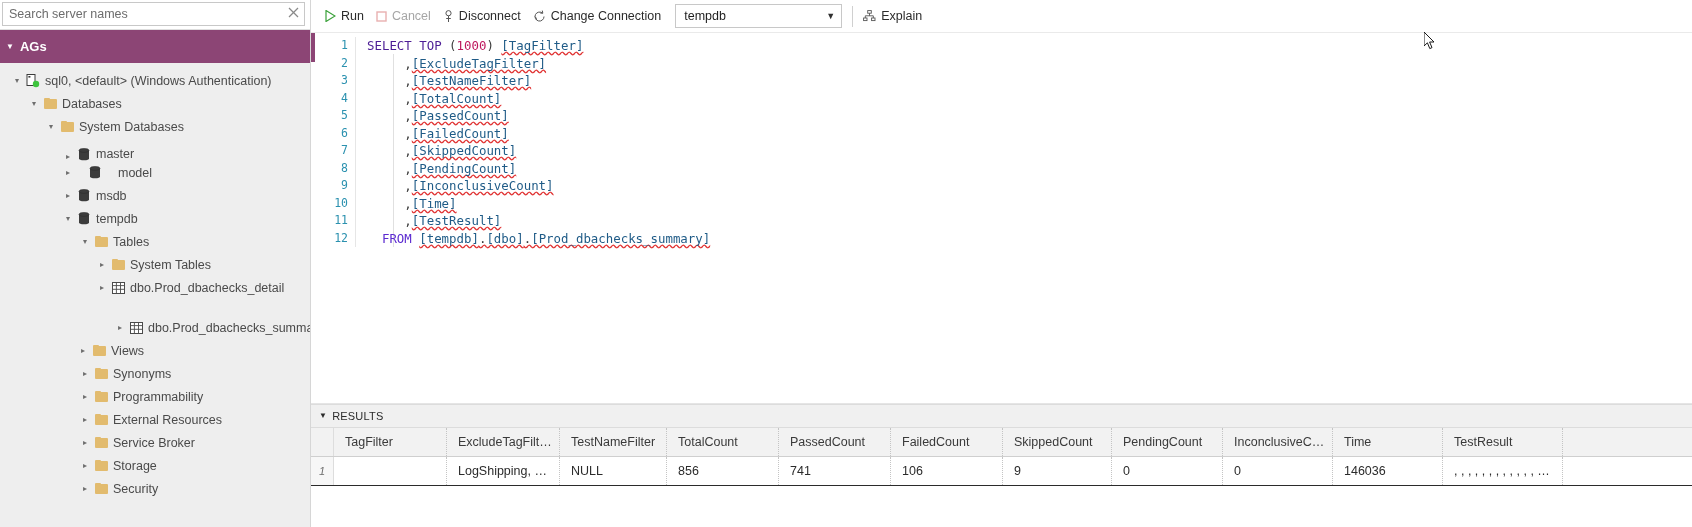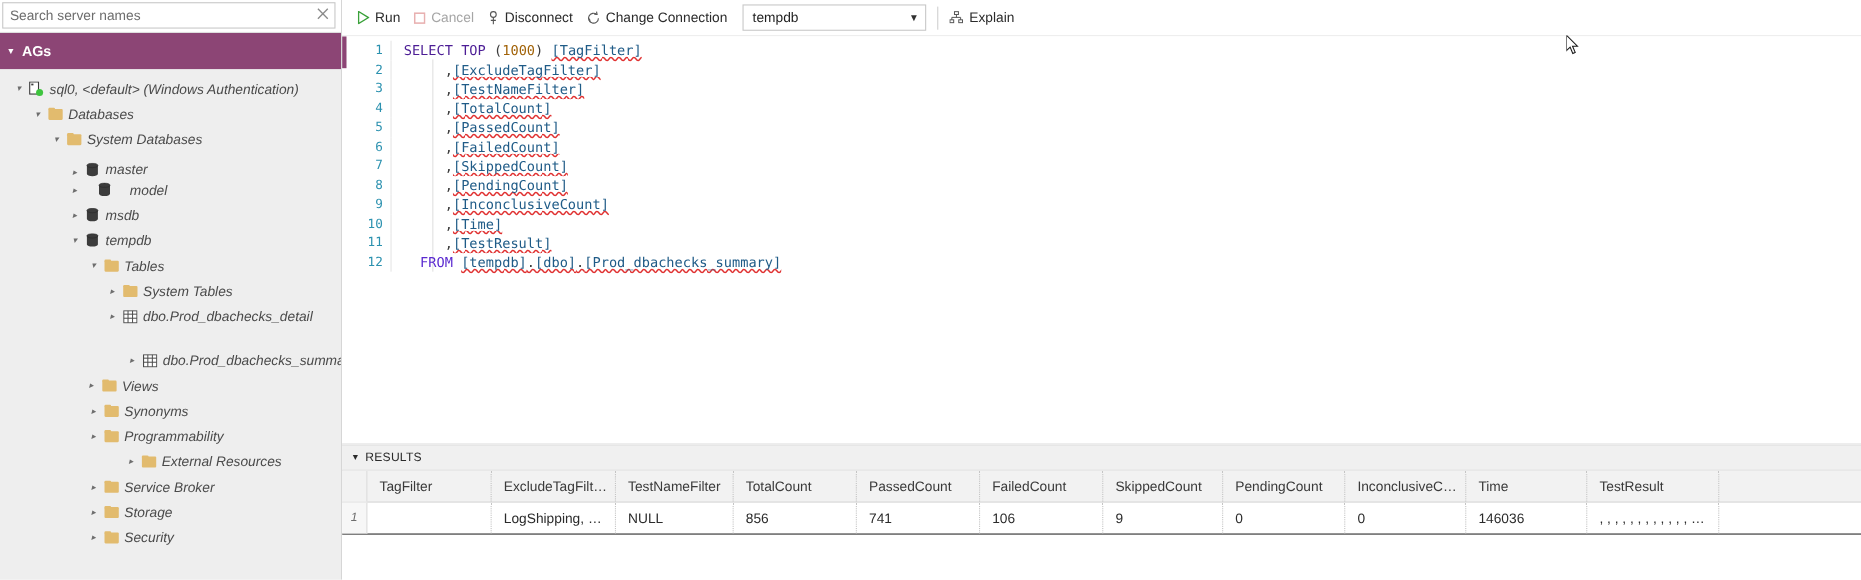--- a/index.html
+++ b/index.html
@@ -91,21 +91,20 @@
     margin-left: 2px;
     transform: rotate(0deg);
     line-height: 1;
   }
 
   .tree {
     flex: 1;
     background: #eeeeee;
     padding-top: 6px;
     overflow: hidden;
-    font-style: italic;
   }
   .tree-row {
     display: flex;
     align-items: center;
     height: 23px;
     font-size: 12.5px;
     color: #4a4a4a;
     white-space: nowrap;
     cursor: default;
   }
@@ -246,21 +245,21 @@
   .gutter-bar {
     width: 1px;
     align-self: stretch;
     background: #e6e6e6;
     flex: none;
     margin-right: 0px;
   }
   .code-text { padding-left: 11px; }
   .k  { color: #4c1d95; }       
   .kf { color: #5b2ad0; }       
-  .num{ color: #a16207; }       
+  .num{ color: #be185d; }       
   .pn { color: #3b3b3b; }       
   .id { color: #1f5b87; }       
   .sq { text-decoration: underline wavy #e03131; text-decoration-skip-ink: none; }
   .indent-guide {
     position: absolute;
     left: 82px;
     top: 21px;
     width: 1px;
     height: 193px;
     background: #e0e0e0;
@@ -497,21 +496,21 @@
           </span>
           <span class="tree-label">Synonyms</span>
         </div>
         <div class="tree-row" style="padding-left: 78px;">
           <span class="twisty collapsed"></span>
           <span class="tree-icon">
             <span class="ico-folder"></span>
           </span>
           <span class="tree-label">Programmability</span>
         </div>
-        <div class="tree-row" style="padding-left: 112px;">
+        <div class="tree-row" style="padding-left: 78px;">
           <span class="twisty collapsed"></span>
           <span class="tree-icon">
             <span class="ico-folder"></span>
           </span>
           <span class="tree-label">External Resources</span>
         </div>
         <div class="tree-row" style="padding-left: 78px;">
           <span class="twisty collapsed"></span>
           <span class="tree-icon">
             <span class="ico-folder"></span>

